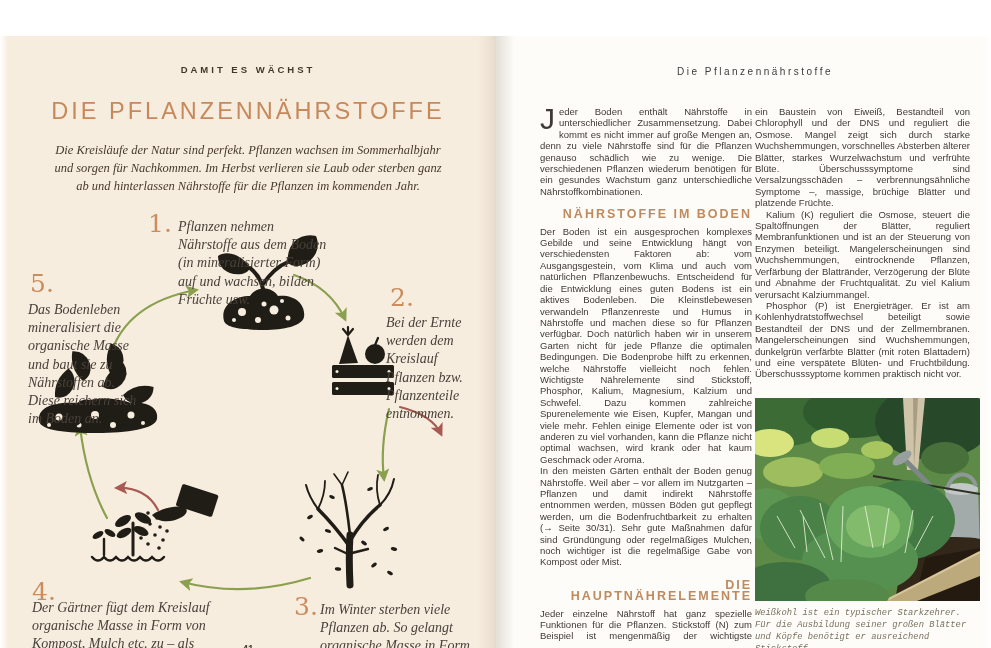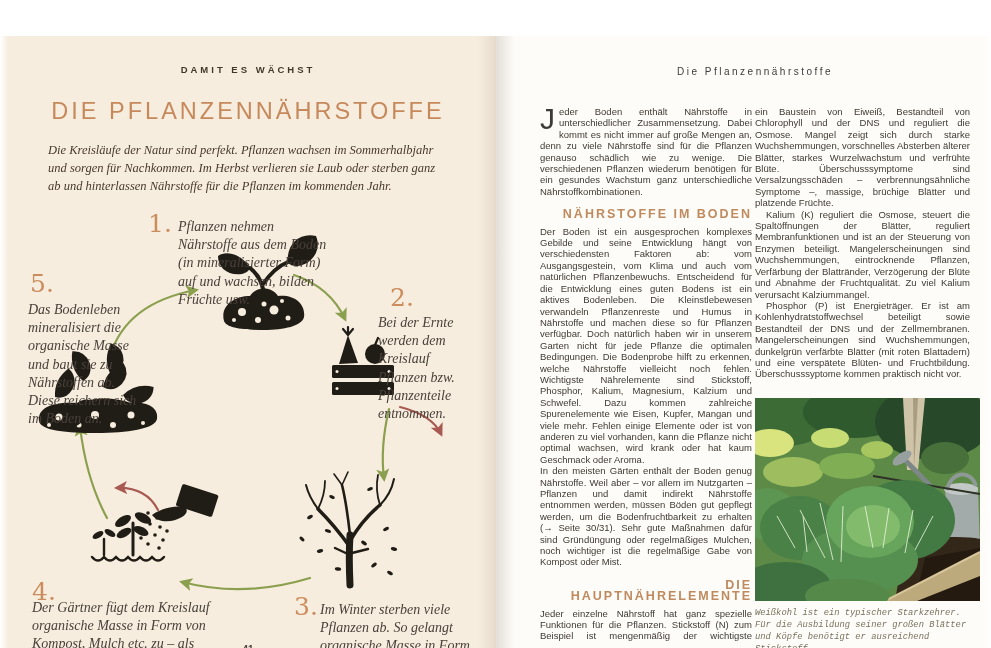--- a/index.html
+++ b/index.html
@@ -10,21 +10,21 @@
   .spine{position:absolute;top:0;left:478px;width:36px;height:648px;
     background:linear-gradient(90deg,rgba(90,70,50,0) 0%,rgba(90,70,50,.10) 48%,rgba(90,70,50,.16) 52%,rgba(90,70,50,0) 100%);pointer-events:none;}
   .edge-l{position:absolute;top:0;left:0;width:8px;height:648px;background:linear-gradient(90deg,#ffffff,rgba(255,255,255,0));}
   .edge-r{position:absolute;top:0;right:0;width:7px;height:648px;background:linear-gradient(270deg,#ffffff,rgba(255,255,255,0));}
 
   
   .lp-head{position:absolute;top:28px;left:0;width:100%;text-align:center;
     font-size:9.5px;font-weight:700;letter-spacing:3px;color:#41382c;}
   .lp-title{position:absolute;top:62px;left:0;width:100%;text-align:center;margin:0;
     font-size:23.5px;font-weight:400;letter-spacing:3px;color:#c6895c;}
-  .lp-intro{position:absolute;top:106px;left:48px;width:400px;margin:0;text-align:left;
+  .lp-intro{position:absolute;top:106px;left:48px;width:400px;margin:0;text-align:center;
     font-family:"Liberation Serif",serif;font-style:italic;font-size:12.5px;line-height:1.42;color:#46392c;}
   .diagram{position:absolute;top:175px;left:18px;width:460px;height:435px;}
   .diagram svg.cycle{position:absolute;top:0;left:0;}
   .stepnum{position:absolute;font-family:"DejaVu Serif",serif;font-weight:300;
     font-size:25px;color:#cb8d5e;line-height:1;}
   .steptxt{position:absolute;font-family:"Liberation Serif",serif;font-style:italic;
     font-size:14px;line-height:1.3;color:#49413a;}
   .pagenum{position:absolute;top:608px;width:100%;text-align:center;font-size:10px;font-weight:700;color:#4c443a;}
   .page-right .pagenum{color:#3c3c3c;}
 
@@ -187,21 +187,21 @@
             <path d="M0,0 Q8,-16 26,-18 Q30,-6 19,2 Q8,8 0,0 Z" transform="translate(-4,8) rotate(160)"></path>
             <path d="M0,0 Q8,-16 26,-18 Q30,-6 19,2 Q8,8 0,0 Z" transform="translate(14,-18) rotate(-55)"></path>
           </g>
         </g>
       </svg>
 
       <div class="stepnum" style="left:130px;top:0px">1.</div>
       <div class="steptxt" style="left:160px;top:7px;width:152px">Pflanzen nehmen Nährstoffe aus dem Boden (in mineralisierter Form) auf und wachsen, bilden Früchte usw.</div>
 
       <div class="stepnum" style="left:372px;top:74px">2.</div>
-      <div class="steptxt" style="left:360px;top:103px;width:94px">Bei der Ernte werden dem Kreislauf Pflanzen bzw. Pflanzenteile entnommen.</div>
+      <div class="steptxt" style="left:368px;top:103px;width:94px">Bei der Ernte werden dem Kreislauf Pflanzen bzw. Pflanzenteile entnommen.</div>
 
       <div class="stepnum" style="left:276px;top:383px">3.</div>
       <div class="steptxt" style="left:302px;top:390px;width:160px">Im Winter sterben viele Pflanzen ab. So gelangt organische Masse in Form alter Pflanzenteile wieder in den Boden.</div>
 
       <div class="stepnum" style="left:14px;top:368px">4.</div>
       <div class="steptxt" style="left:14px;top:388px;width:182px">Der Gärtner fügt dem Kreislauf organische Masse in Form von Kompost, Mulch etc. zu – als Ausgleich für die bei der Ernte entnommenen Pflanzen bzw. Pflanzenteile.</div>
 
       <div class="stepnum" style="left:12px;top:60px">5.</div>
       <div class="steptxt" style="left:10px;top:90px;width:112px">Das Bodenleben mineralisiert die organische Masse und baut sie zu Nährstoffen ab. Diese reichern sich im Boden an.</div>
     </div>

